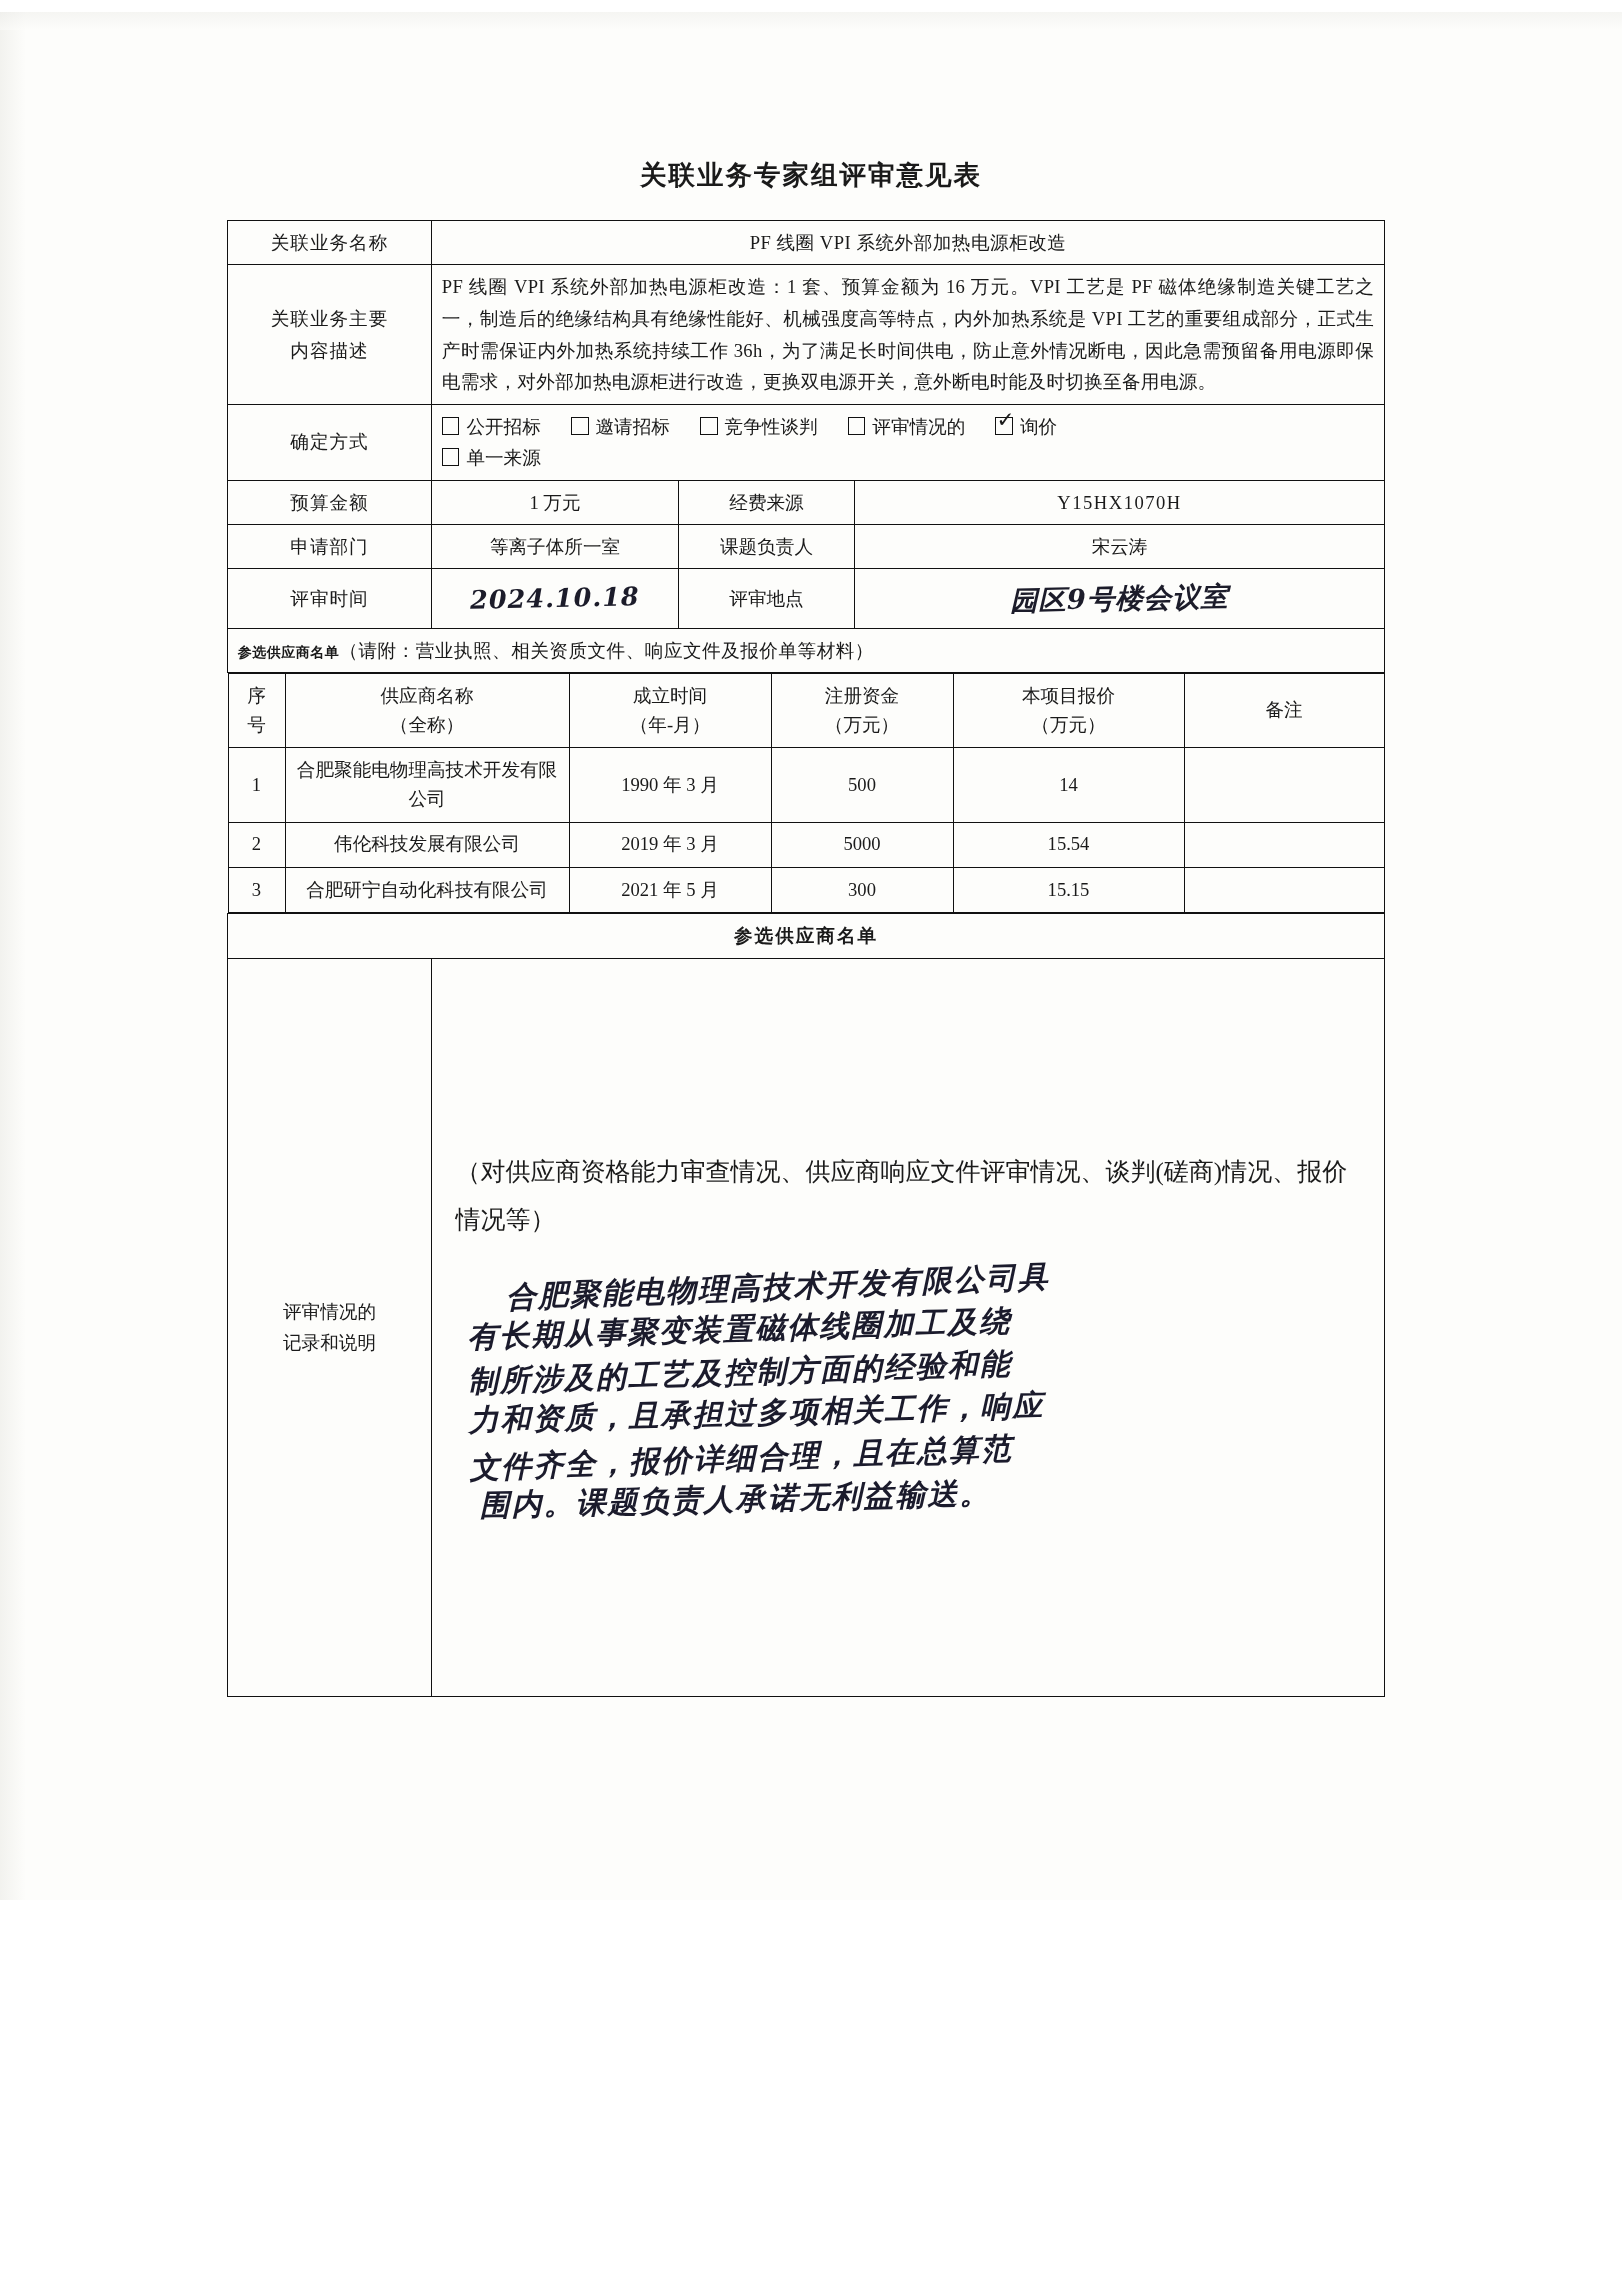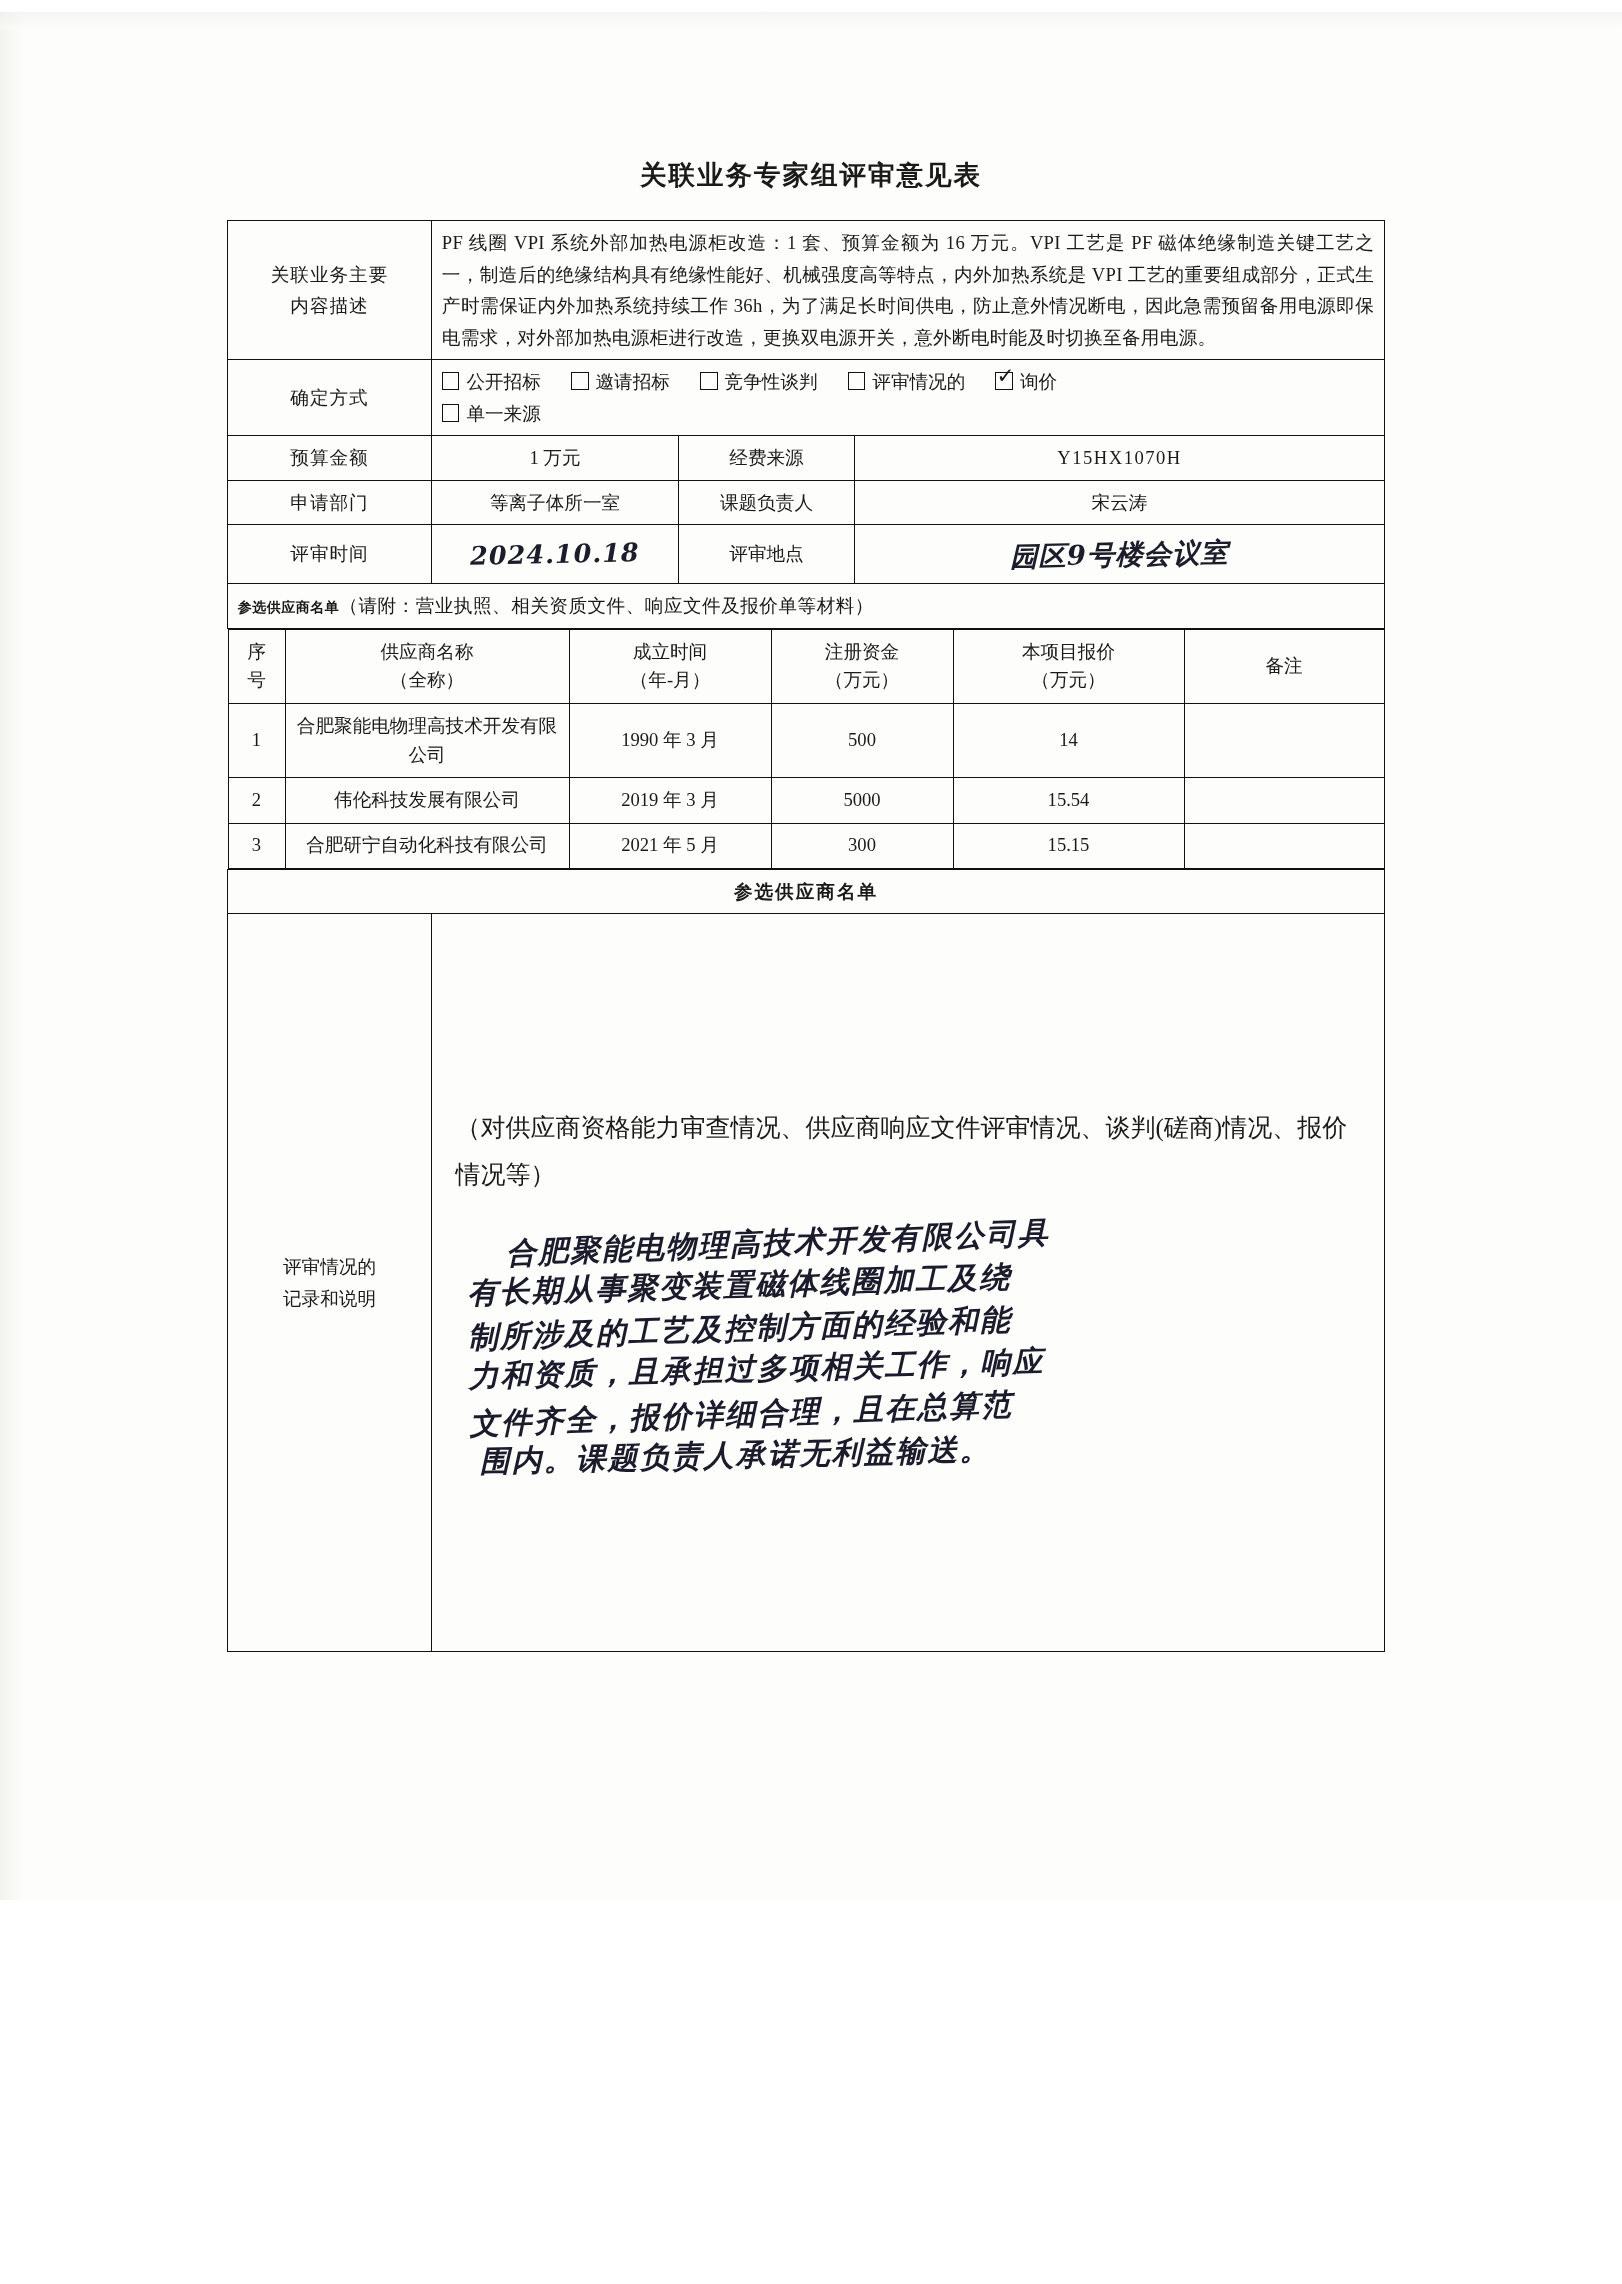--- a/index.html
+++ b/index.html
@@ -206,20 +206,24 @@
     <colgroup>
       <col style="width:204px">
       <col style="width:247px">
       <col style="width:176px">
       <col style="width:169px">
       <col style="width:204px">
       <col style="width:157px">
     </colgroup>
 
     <tbody>
+        <tr>
+      <td class="lbl">关联业务名称</td>
+      <td class="biz-name" colspan="5">PF 线圈 VPI 系统外部加热电源柜改造</td>
+    </tr>
 
     <tr>
       <td class="lbl">
         <div>关联业务主要</div>
         <div>内容描述</div>
       </td>
       <td class="desc" colspan="5">
         <p>PF 线圈 VPI 系统外部加热电源柜改造：1 套、预算金额为 16 万元。VPI 工艺是 PF 磁体绝缘制造关键工艺之一，制造后的绝缘结构具有绝缘性能好、机械强度高等特点，内外加热系统是 VPI 工艺的重要组成部分，正式生产时需保证内外加热系统持续工作 36h，为了满足长时间供电，防止意外情况断电，因此急需预留备用电源即保电需求，对外部加热电源柜进行改造，更换双电源开关，意外断电时能及时切换至备用电源。</p>
       </td>
     </tr>

